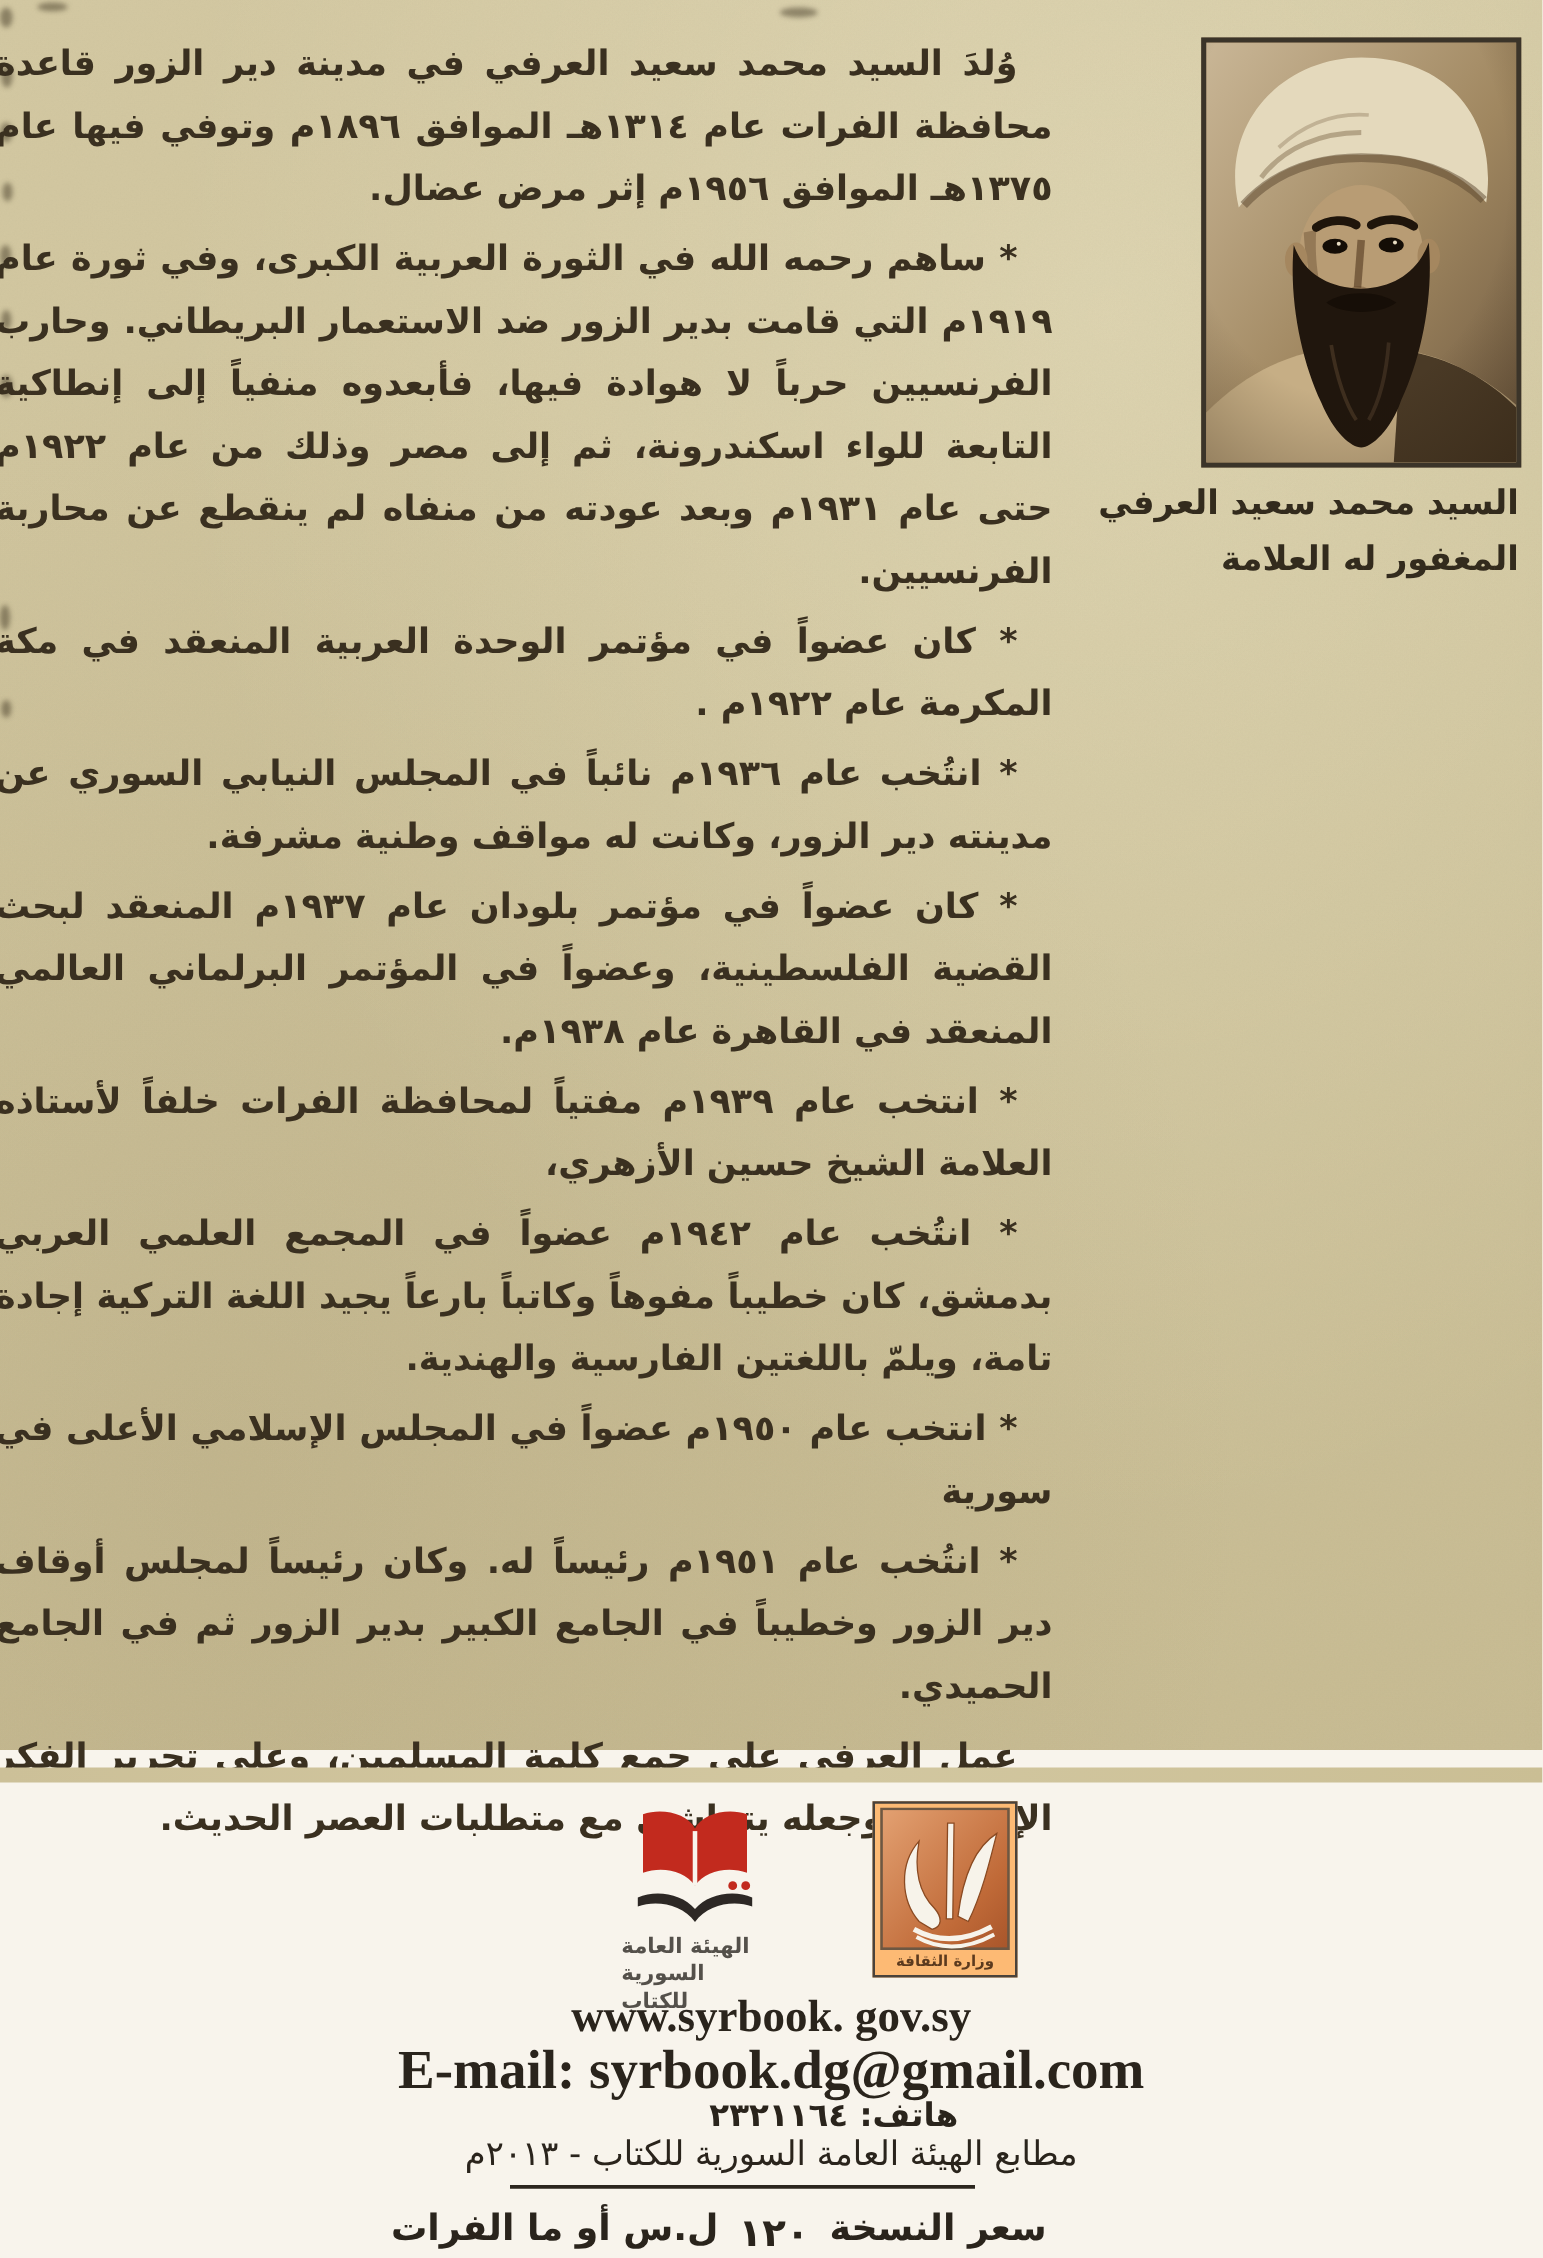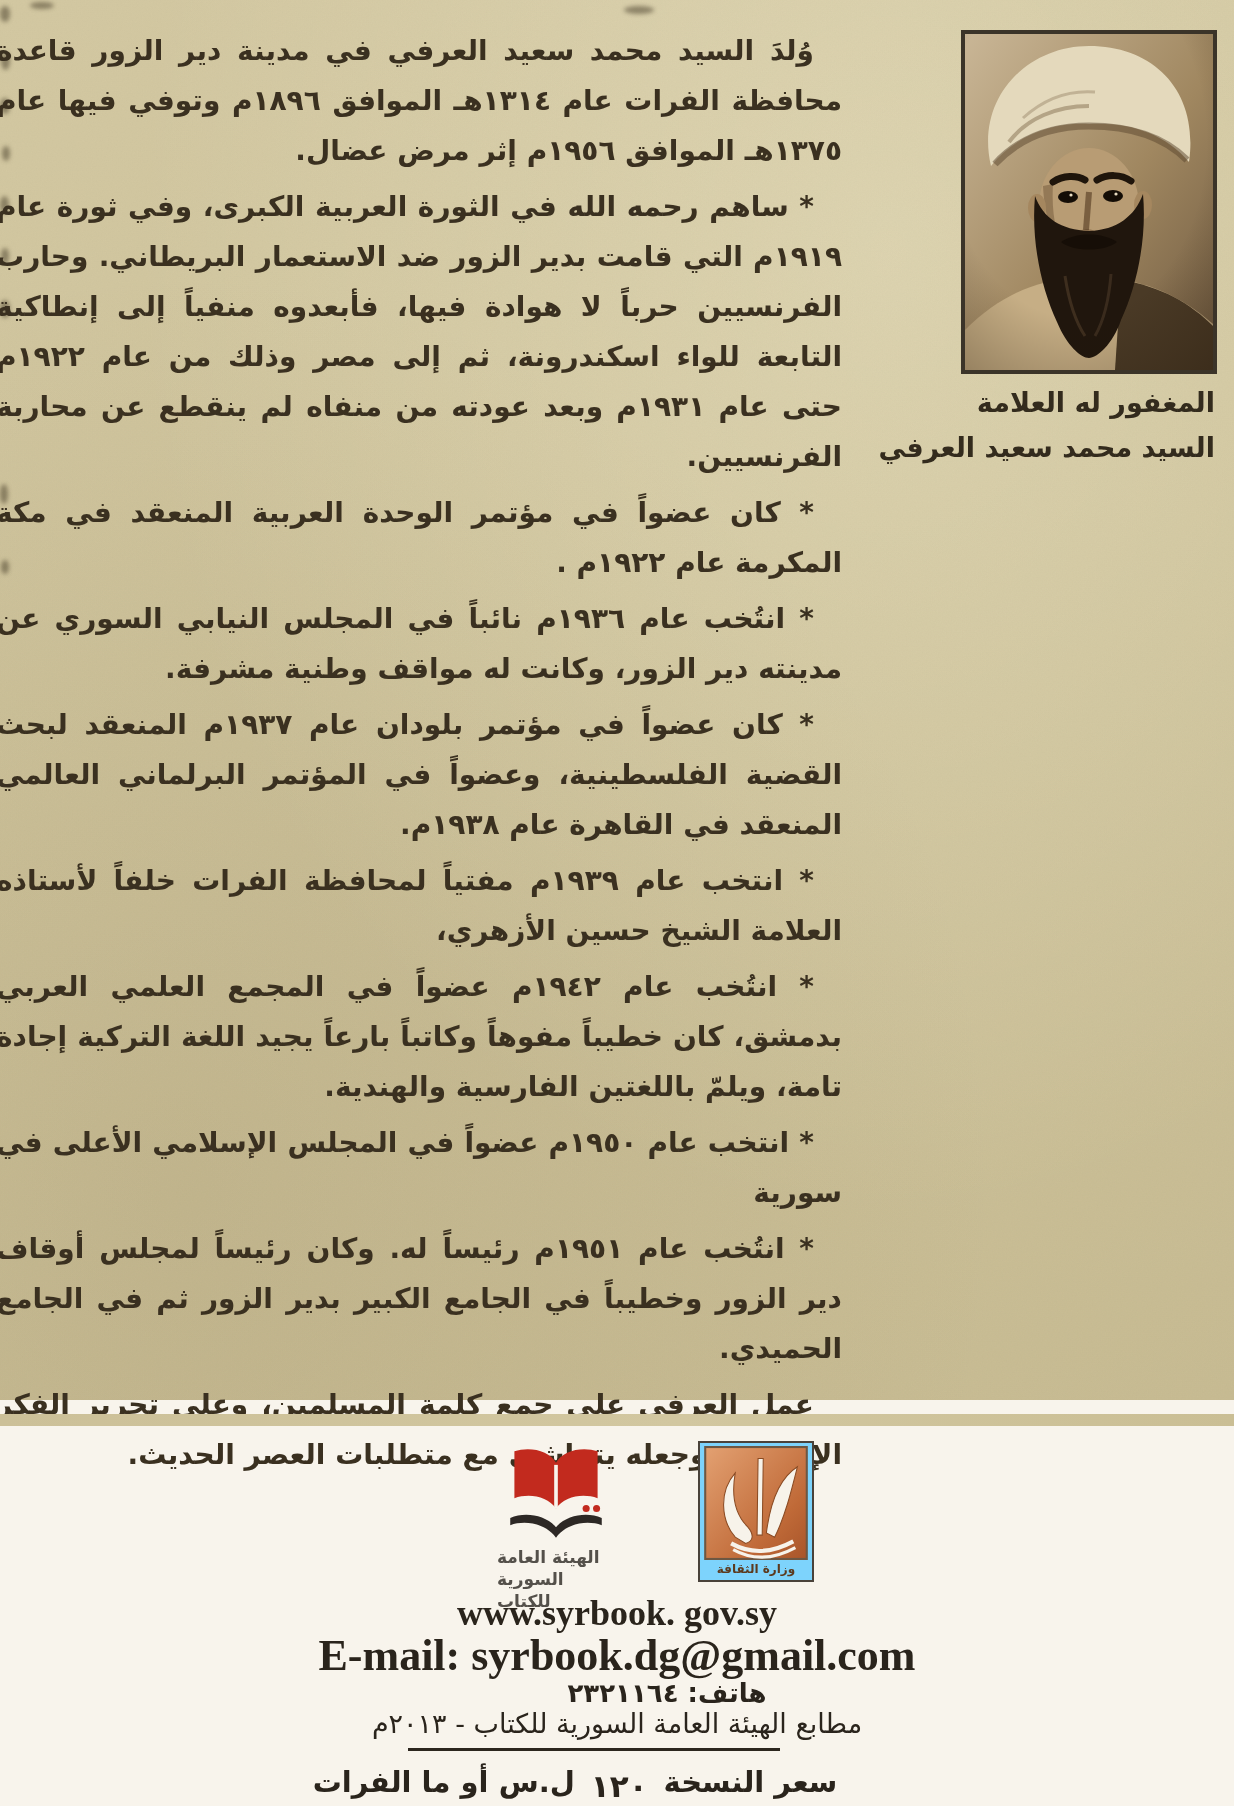--- a/index.html
+++ b/index.html
@@ -49,21 +49,21 @@
 
   
   .logo-books{position:absolute;left:497px;top:1444px;width:118px;text-align:left;}
   .logo-books svg{display:block;margin:0 auto;}
   .logo-text{
     margin-top:2px;direction:rtl;font-weight:bold;
     font-size:17px;line-height:22px;color:#54504a;
   }
   .logo-ministry{
     position:absolute;left:698px;top:1441px;width:116px;box-sizing:border-box;
-    border:2px solid #4a423a;background:#7dd3fc;padding:3px 3px 2px 3px;text-align:center;
+    border:2px solid #4a423a;background:#fdba74;padding:3px 3px 2px 3px;text-align:center;
   }
   .logo-ministry svg{display:block;width:106px;height:114px;}
   .ministry-label{
     direction:rtl;font-weight:bold;font-size:12px;line-height:18px;color:#5c3a1e;
   }
 
   .center-line{position:absolute;left:0;width:1234px;text-align:center;color:#2a241c;}
   .website{top:1592px;font-family:"Liberation Serif",serif;font-weight:bold;font-size:36px;}
   .email{top:1630px;font-family:"Liberation Serif",serif;font-weight:bold;font-size:44px;}
   .phone{top:1678px;direction:rtl;font-weight:bold;font-size:26px;transform:translateX(50px);}
@@ -145,22 +145,22 @@
 
         <path d="M70,162 C66,206 76,254 92,288 C102,312 116,324 124,324 C132,324 148,310 156,286 C172,252 182,204 178,160 C170,182 152,196 124,197 C96,196 78,184 70,162 Z" fill="#20160d"></path>
         <path d="M96,208 C110,198 138,198 152,208 C140,218 108,218 96,208 Z" fill="#160e07"></path>
         <path d="M100,242 C104,268 112,290 120,302" stroke="rgba(150,120,85,.25)" stroke-width="3" fill="none"></path>
         <path d="M146,240 C144,266 138,288 130,302" stroke="rgba(150,120,85,.22)" stroke-width="3" fill="none"></path>
         <rect width="248" height="336" fill="url(#vig)"></rect>
       </svg>
     </figure>
 
     <div class="caption">
+      <div>السيد محمد سعيد العرفي</div>
       <div>المغفور له العلامة</div>
-      <div>السيد محمد سعيد العرفي</div>
     </div>
 
     <div class="bio">
       <p>وُلدَ السيد محمد سعيد العرفي في مدينة دير الزور قاعدة محافظة الفرات عام ١٣١٤هـ الموافق ١٨٩٦م وتوفي فيها عام ١٣٧٥هـ الموافق ١٩٥٦م إثر مرض عضال.</p>
       <p>* ساهم رحمه الله في الثورة العربية الكبرى، وفي ثورة عام ١٩١٩م التي قامت بدير الزور ضد الاستعمار البريطاني. وحارب الفرنسيين حرباً لا هوادة فيها، فأبعدوه منفياً إلى إنطاكية التابعة للواء اسكندرونة، ثم إلى مصر وذلك من عام ١٩٢٢م حتى عام ١٩٣١م وبعد عودته من منفاه لم ينقطع عن محاربة الفرنسيين.</p>
       <p>* كان عضواً في مؤتمر الوحدة العربية المنعقد في مكة المكرمة عام ١٩٢٢م .</p>
       <p>* انتُخب عام ١٩٣٦م نائباً في المجلس النيابي السوري عن مدينته دير الزور، وكانت له مواقف وطنية مشرفة.</p>
       <p>* كان عضواً في مؤتمر بلودان عام ١٩٣٧م المنعقد لبحث القضية الفلسطينية، وعضواً في المؤتمر البرلماني العالمي المنعقد في القاهرة عام ١٩٣٨م.</p>
       <p>* انتخب عام ١٩٣٩م مفتياً لمحافظة الفرات خلفاً لأستاذه العلامة الشيخ حسين الأزهري،</p>
       <p>* انتُخب عام ١٩٤٢م عضواً في المجمع العلمي العربي بدمشق، كان خطيباً مفوهاً وكاتباً بارعاً يجيد اللغة التركية إجادة تامة، ويلمّ باللغتين الفارسية والهندية.</p>

